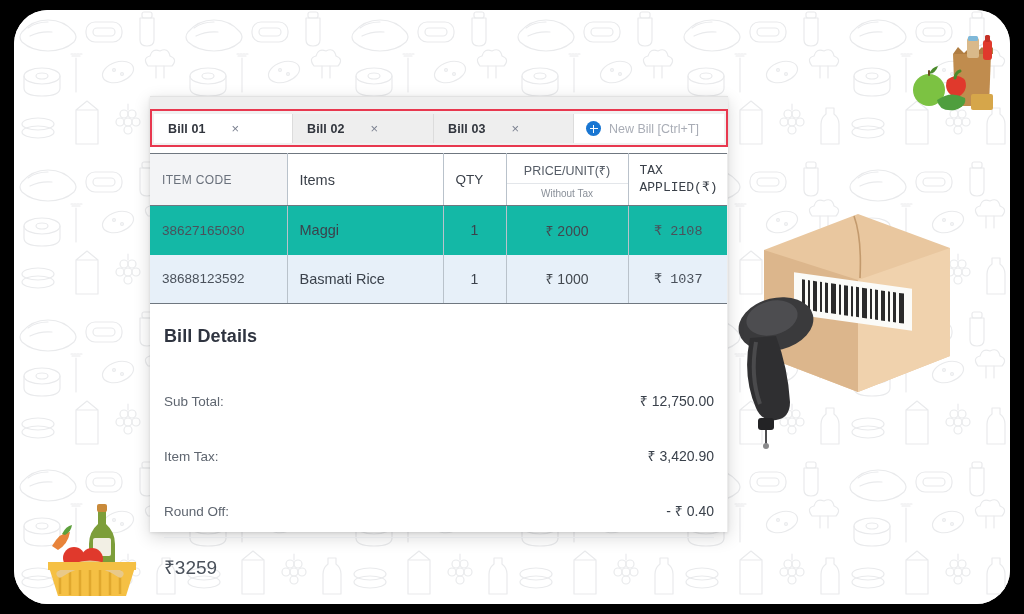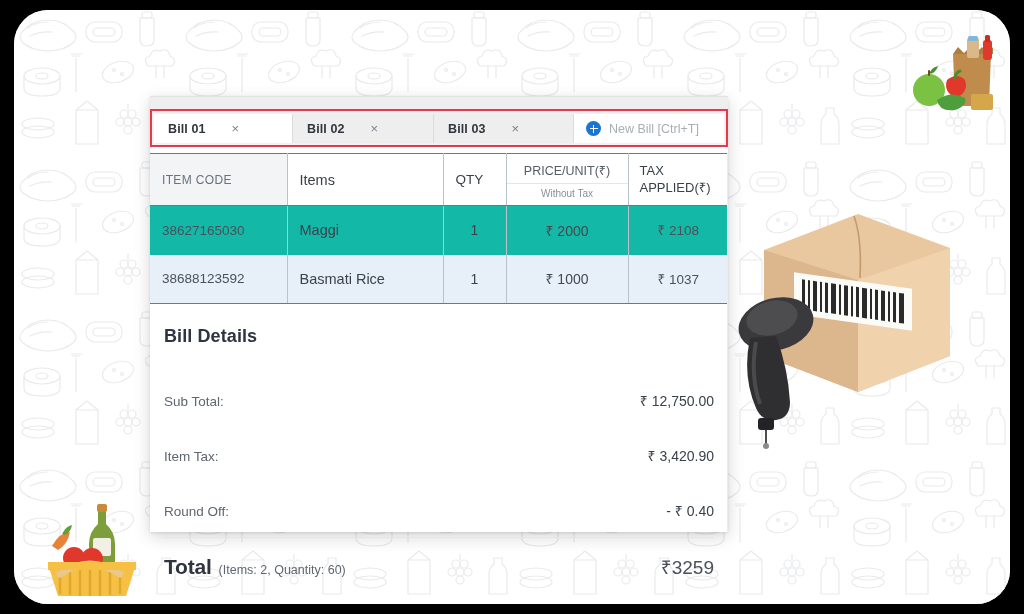--- a/index.html
+++ b/index.html
@@ -142,21 +142,21 @@
   }
   table.items {
     width: 578px;
     border-collapse: collapse;
     table-layout: fixed;
   }
   table.items th, table.items td {
     border-right: 1px solid #b9c2cb;
     vertical-align: middle;
   }
-  table.items th:last-child, table.items td:last-child { border-right: none; }
+  table.items th:last-child, table.items td:last-child { border-right: none; font-family: Liberation Mono, monospace; }
 
   thead th {
     height: 52px;
     background: #ffffff;
     border-top: 1px solid #6f7780;
     border-bottom: 1px solid #6f7780;
     font-weight: 400;
     text-align: left;
     padding: 0 12px;
     color: #3d4450;
@@ -474,24 +474,20 @@
         </div>
 
         <div class="bd-row">
           <span class="bd-label">Round Off:</span>
           <span class="bd-value">- ₹ 0.40</span>
         </div>
 
         <div id="bd-divider"></div>
 
         <div id="total-row">
-          <div id="total-left">
-            <span id="total-word">Total</span>
-            <span id="total-meta">(Items: 2, Quantity: 60)</span>
-          </div>
           <span id="total-value">₹3259</span>
         </div>
       </div>
 
       <div id="panel-edge"></div>
     </div>
 
   </div>
 </div>
 

